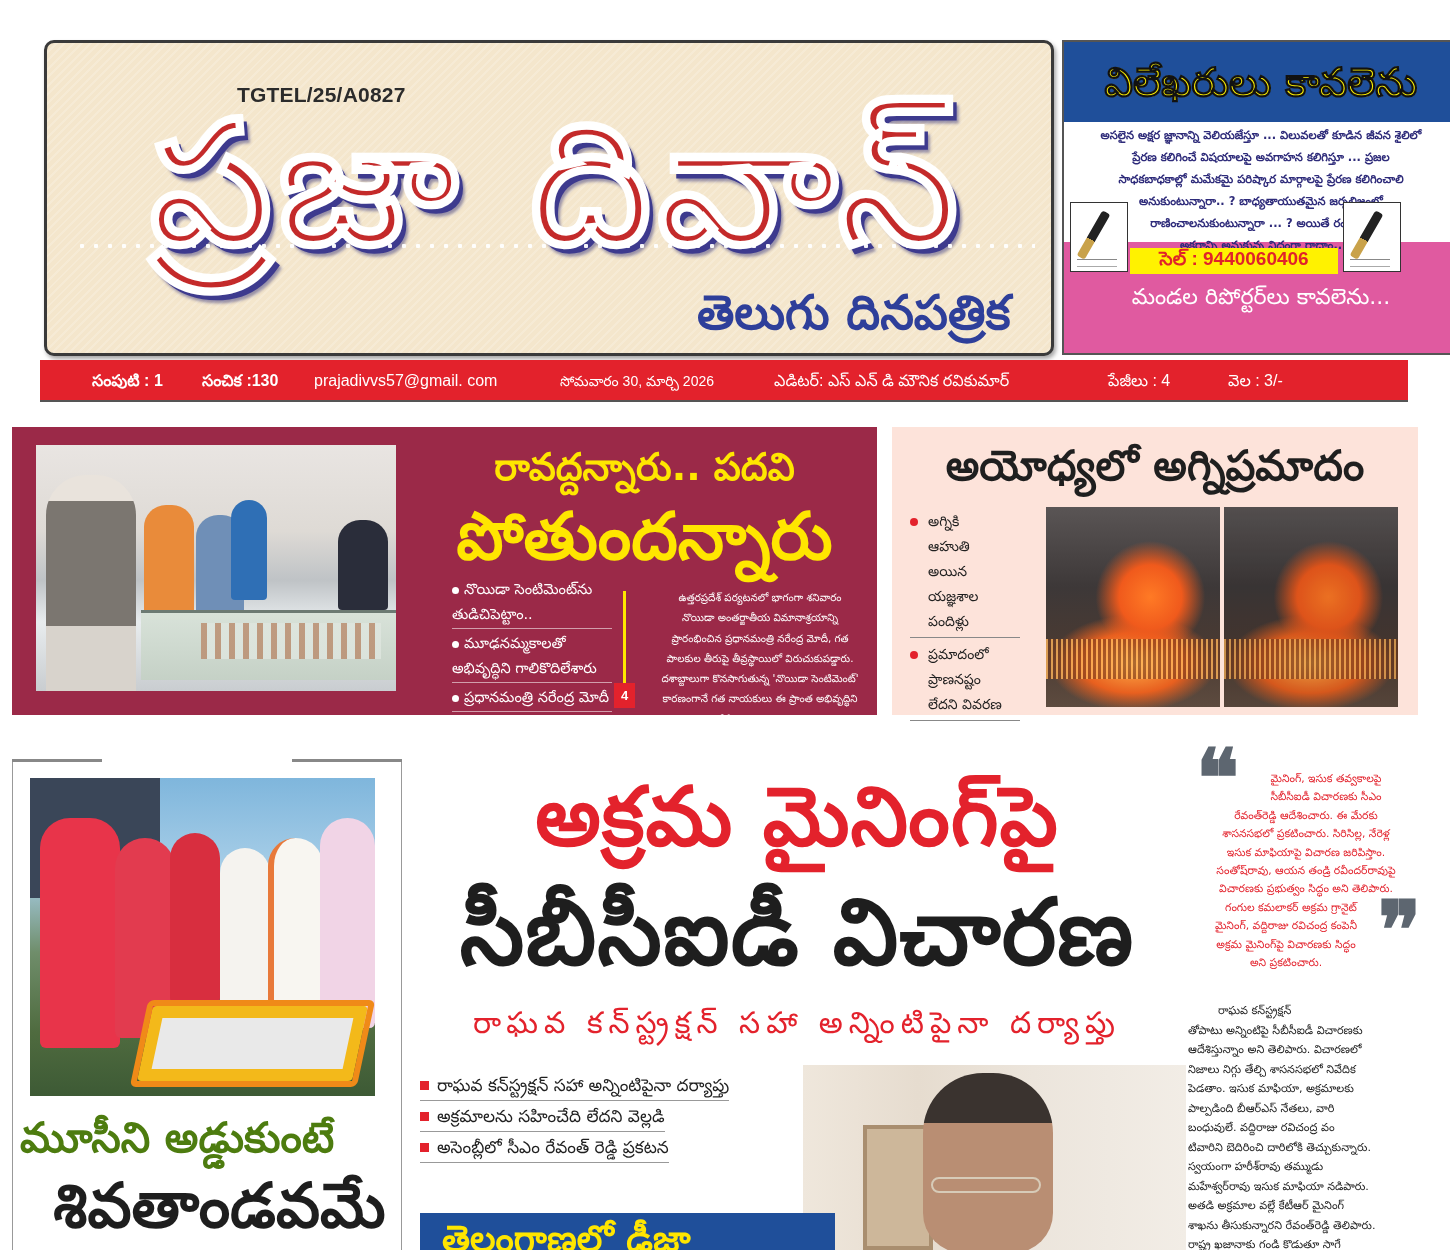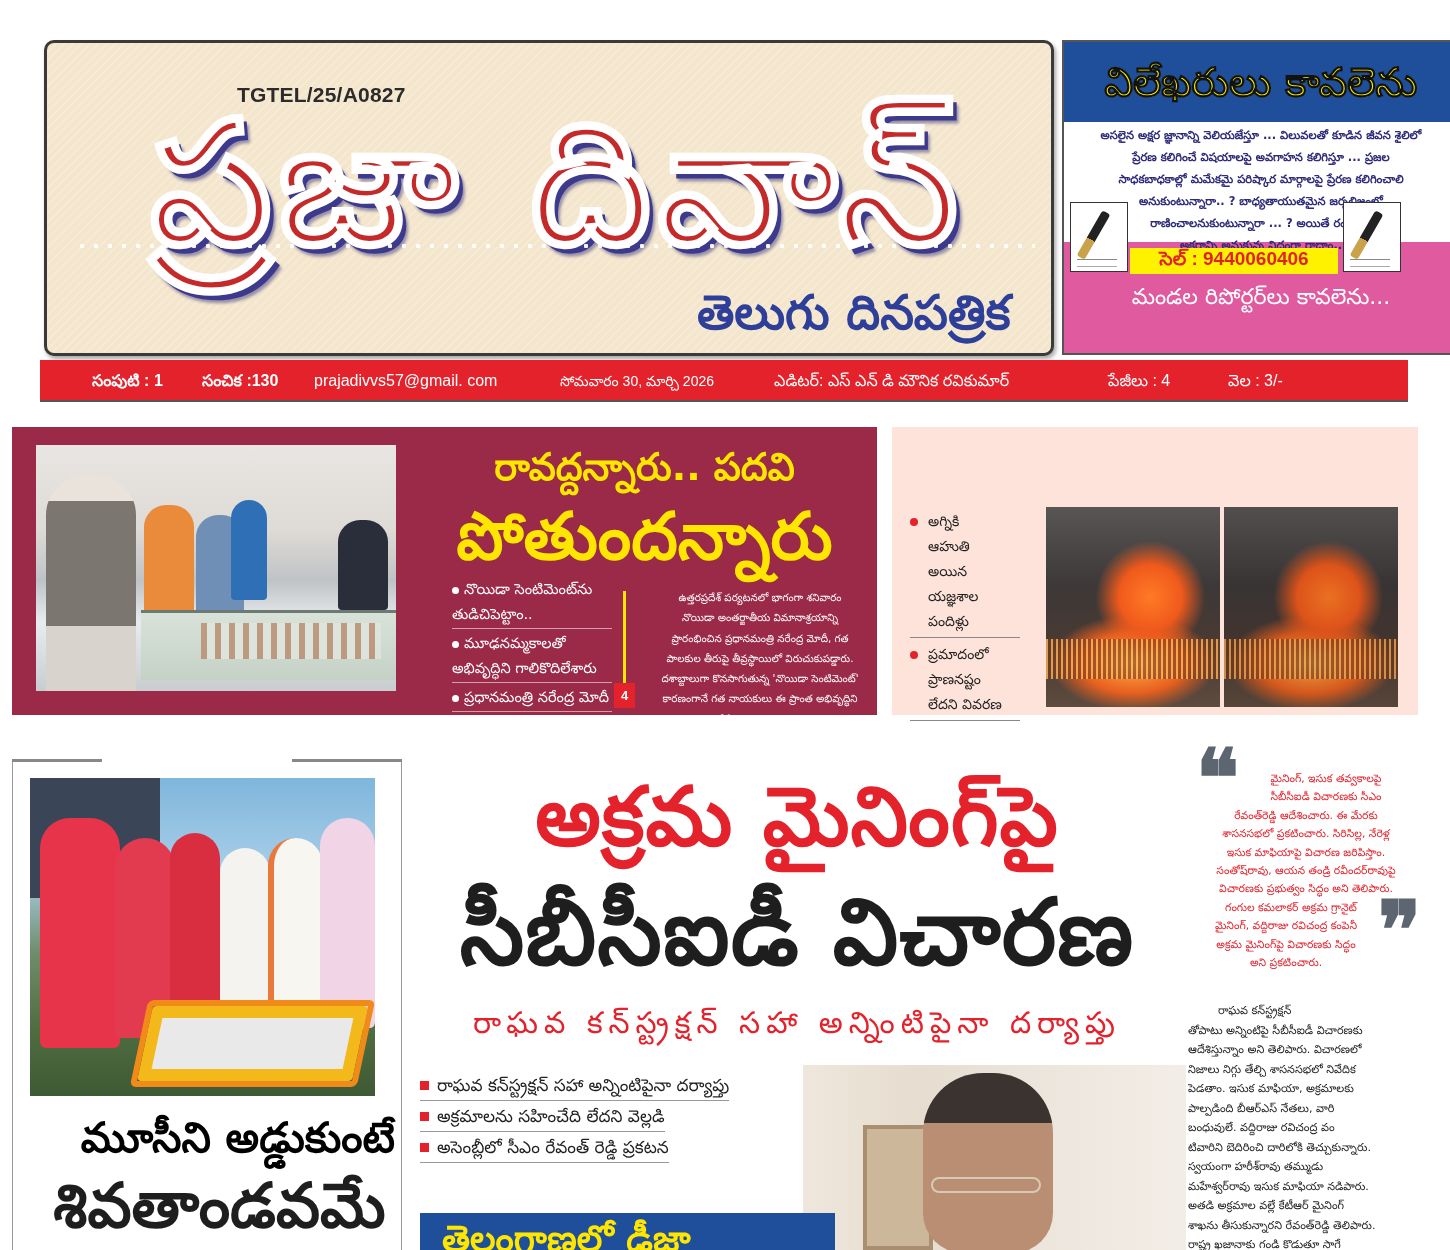--- a/index.html
+++ b/index.html
@@ -84,21 +84,21 @@
   
   .leftcol { left: 12px; top: 760px; width: 390px; height: 500px; border-left: 1.5px solid #999; border-right: 1.5px solid #999; }
   .leftcol-topline-a { left: 12px; top: 759px; width: 90px; height: 3px; background: #888; }
   .leftcol-topline-b { left: 292px; top: 759px; width: 110px; height: 3px; background: #888; }
   .temple-photo { left: 30px; top: 778px; width: 345px; height: 318px; overflow: hidden;
     background: linear-gradient(180deg, #7fb6dc 0%, #a9cfe8 30%, #6f8d6a 55%, #4f6b3f 80%, #3d5a35 100%); }
   .temple-photo .wall { position:absolute; left: 0; top: 0; width: 130px; height: 120px; background: #3a4658; }
   .temple-photo .fig { position:absolute; border-radius: 30px 30px 6px 6px; }
   .temple-photo .mat { position:absolute; left: 115px; top: 228px; width: 215px; height: 75px; background: #e9e9e9; border: 12px solid #f3b91a; border-radius: 4px; transform: skewX(-12deg); }
   .temple-photo .mat::after { content:""; position:absolute; inset: -18px; border: 6px solid #f08a18; border-radius: 6px; }
-  .musi-h1 { left: 20px; top: 1115px; width: 375px; text-align: right; font: bold 42px/1.1 "DejaVu Sans", sans-serif; color: #000000; }
+  .musi-h1 { left: 20px; top: 1115px; width: 375px; text-align: left; font: bold 42px/1.1 "DejaVu Sans", sans-serif; color: #4d7c0f; }
   .musi-h2 { left: 32px; top: 1172px; width: 375px; text-align: center; font: bold 62px/1.1 "DejaVu Sans", sans-serif; color: #1e1e1e; }
 
   
   .lead-h1 { left: 412px; top: 772px; width: 770px; text-align: center; font: bold 82px/1.1 "DejaVu Sans", sans-serif; color: #e3222c; letter-spacing: 1px; }
   .lead-h2 { left: 412px; top: 882px; width: 770px; text-align: center; font: bold 92px/1.1 "DejaVu Sans", sans-serif; color: #1e1e1e; letter-spacing: 1px; }
   .lead-sub { left: 412px; top: 1005px; width: 770px; text-align: center; font: 30px/1.2 "DejaVu Sans", sans-serif; color: #e3222c; letter-spacing: 6px; }
   .lead-bullets { left: 420px; top: 1070px; width: 370px; }
   .lead-bullets .item { font: 17px/30px "DejaVu Sans", sans-serif; color: #1f1f1f; border-bottom: 1px solid #999; padding-left: 17px; position: relative; width: max-content; max-width: 370px; }
   .lead-bullets .sq { position:absolute; left: 0; top: 11px; width: 9px; height: 9px; background: #e3222c; }
   .blue-box { left: 420px; top: 1213px; width: 415px; height: 40px; background: #1f4f9a; overflow: hidden; }
@@ -196,20 +196,21 @@
     <div>నొయిడా అంతర్జాతీయ విమానాశ్రయాన్ని</div>
     <div>ప్రారంభించిన ప్రధానమంత్రి నరేంద్ర మోదీ, గత</div>
     <div>పాలకుల తీరుపై తీవ్రస్థాయిలో విరుచుకుపడ్డారు.</div>
     <div>దశాబ్దాలుగా కొనసాగుతున్న 'నొయిడా సెంటిమెంట్'</div>
     <div>కారణంగానే గత నాయకులు ఈ ప్రాంత అభివృద్ధిని</div>
     <div>పట్టించుకోలేదని ఆయన విమర్శించారు.</div>
   </div>
 </div>
 
 <div class="abs ayodhya">
+  <div class="abs ayo-title">అయోధ్యలో అగ్నిప్రమాదం</div>
   <div class="abs ayo-bullets">
     <div class="grp">
       <div class="ln"><span class="dot"></span><span>అగ్నికి</span></div>
       <div class="ln">ఆహుతి</div>
       <div class="ln">అయిన</div>
       <div class="ln">యజ్ఞశాల</div>
       <div class="ln">పందిళ్లు</div>
     </div>
     <div class="grp">
       <div class="ln"><span class="dot"></span><span>ప్రమాదంలో</span></div>

